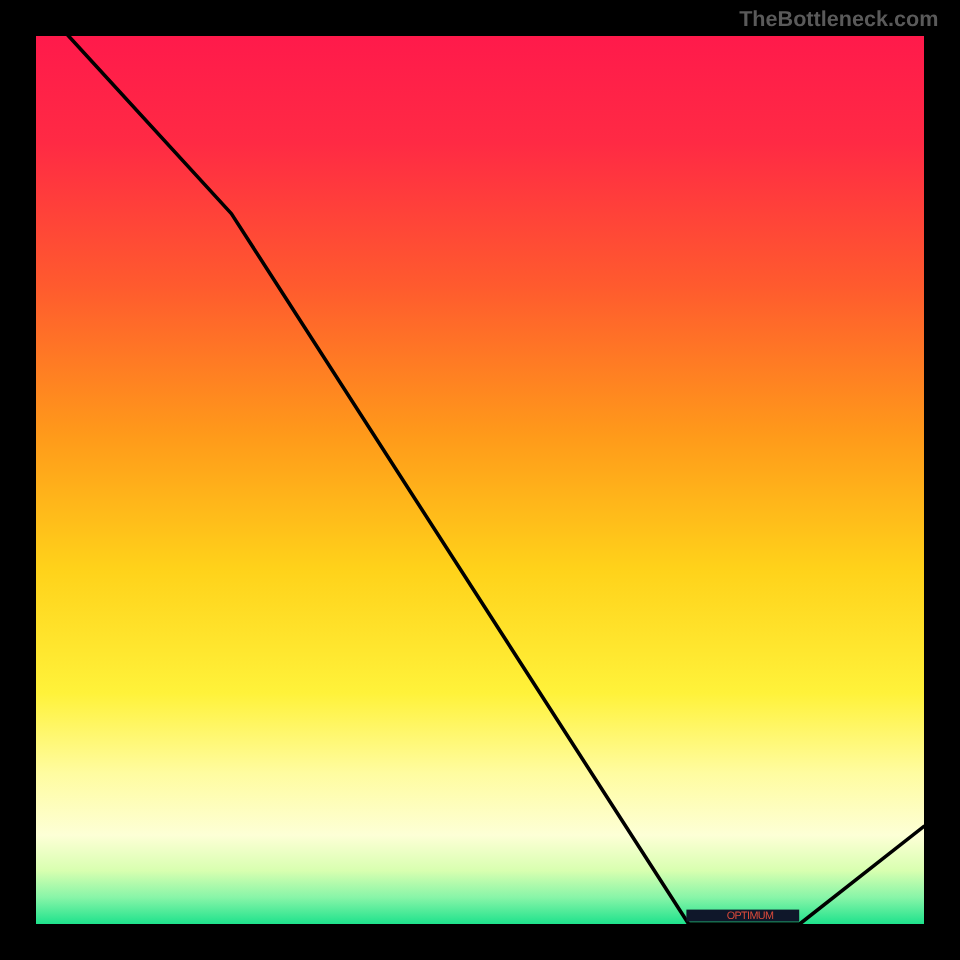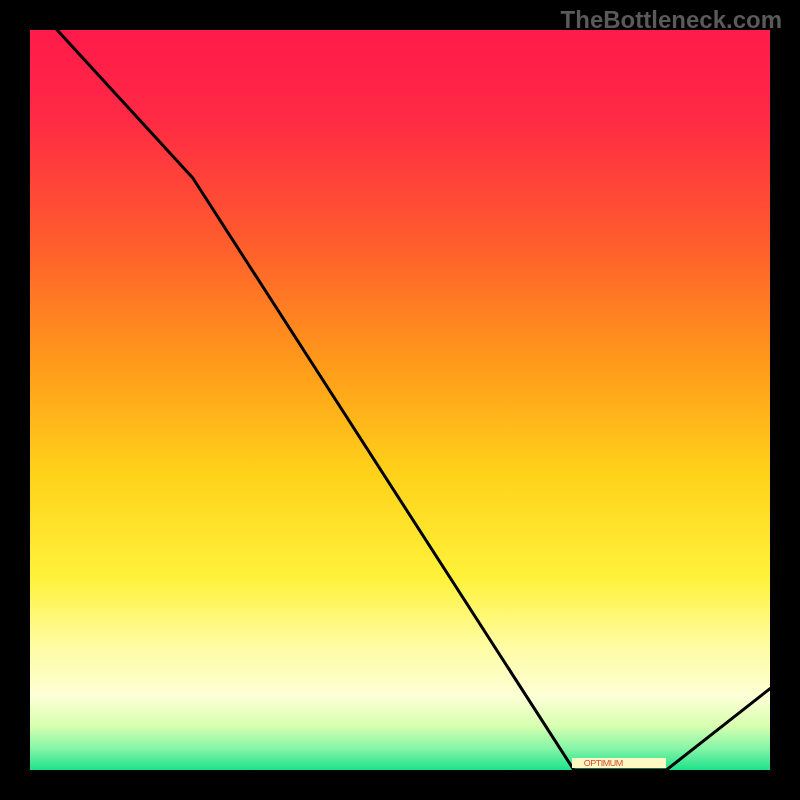--- a/index.html
+++ b/index.html
@@ -9,21 +9,21 @@
     background: #000;
     position: relative;
     font-family: Arial, sans-serif;
     overflow: hidden;
   }
   .watermark {
     position: absolute;
     top: 6px;
     right: 18px;
     color: #5a5a5a;
-    font-size: 24px;
+    font-size: 18px;
     font-weight: bold;
     z-index: 10;
   }
   .frame {
     position: absolute;
     left: 30px;
     top: 30px;
     width: 740px;
     height: 740px;
     background: #000;
@@ -48,24 +48,25 @@
     left: 0;
     top: 0;
     width: 740px;
     height: 740px;
     z-index: 5;
   }
   .bottom-marker {
     position: absolute;
     z-index: 6;
     height: 10px;
-    background: #fef9c3;
+    background: #0f172a;
     color: #d94a3a;
     font-size: 9px;
     line-height: 10px;
+    text-align: center;
     overflow: hidden;
     letter-spacing: -0.5px;
     padding-left: 12px;
   }
 </style>
 </head>
 <body>
 
 <div class="watermark">TheBottleneck.com</div>
 

